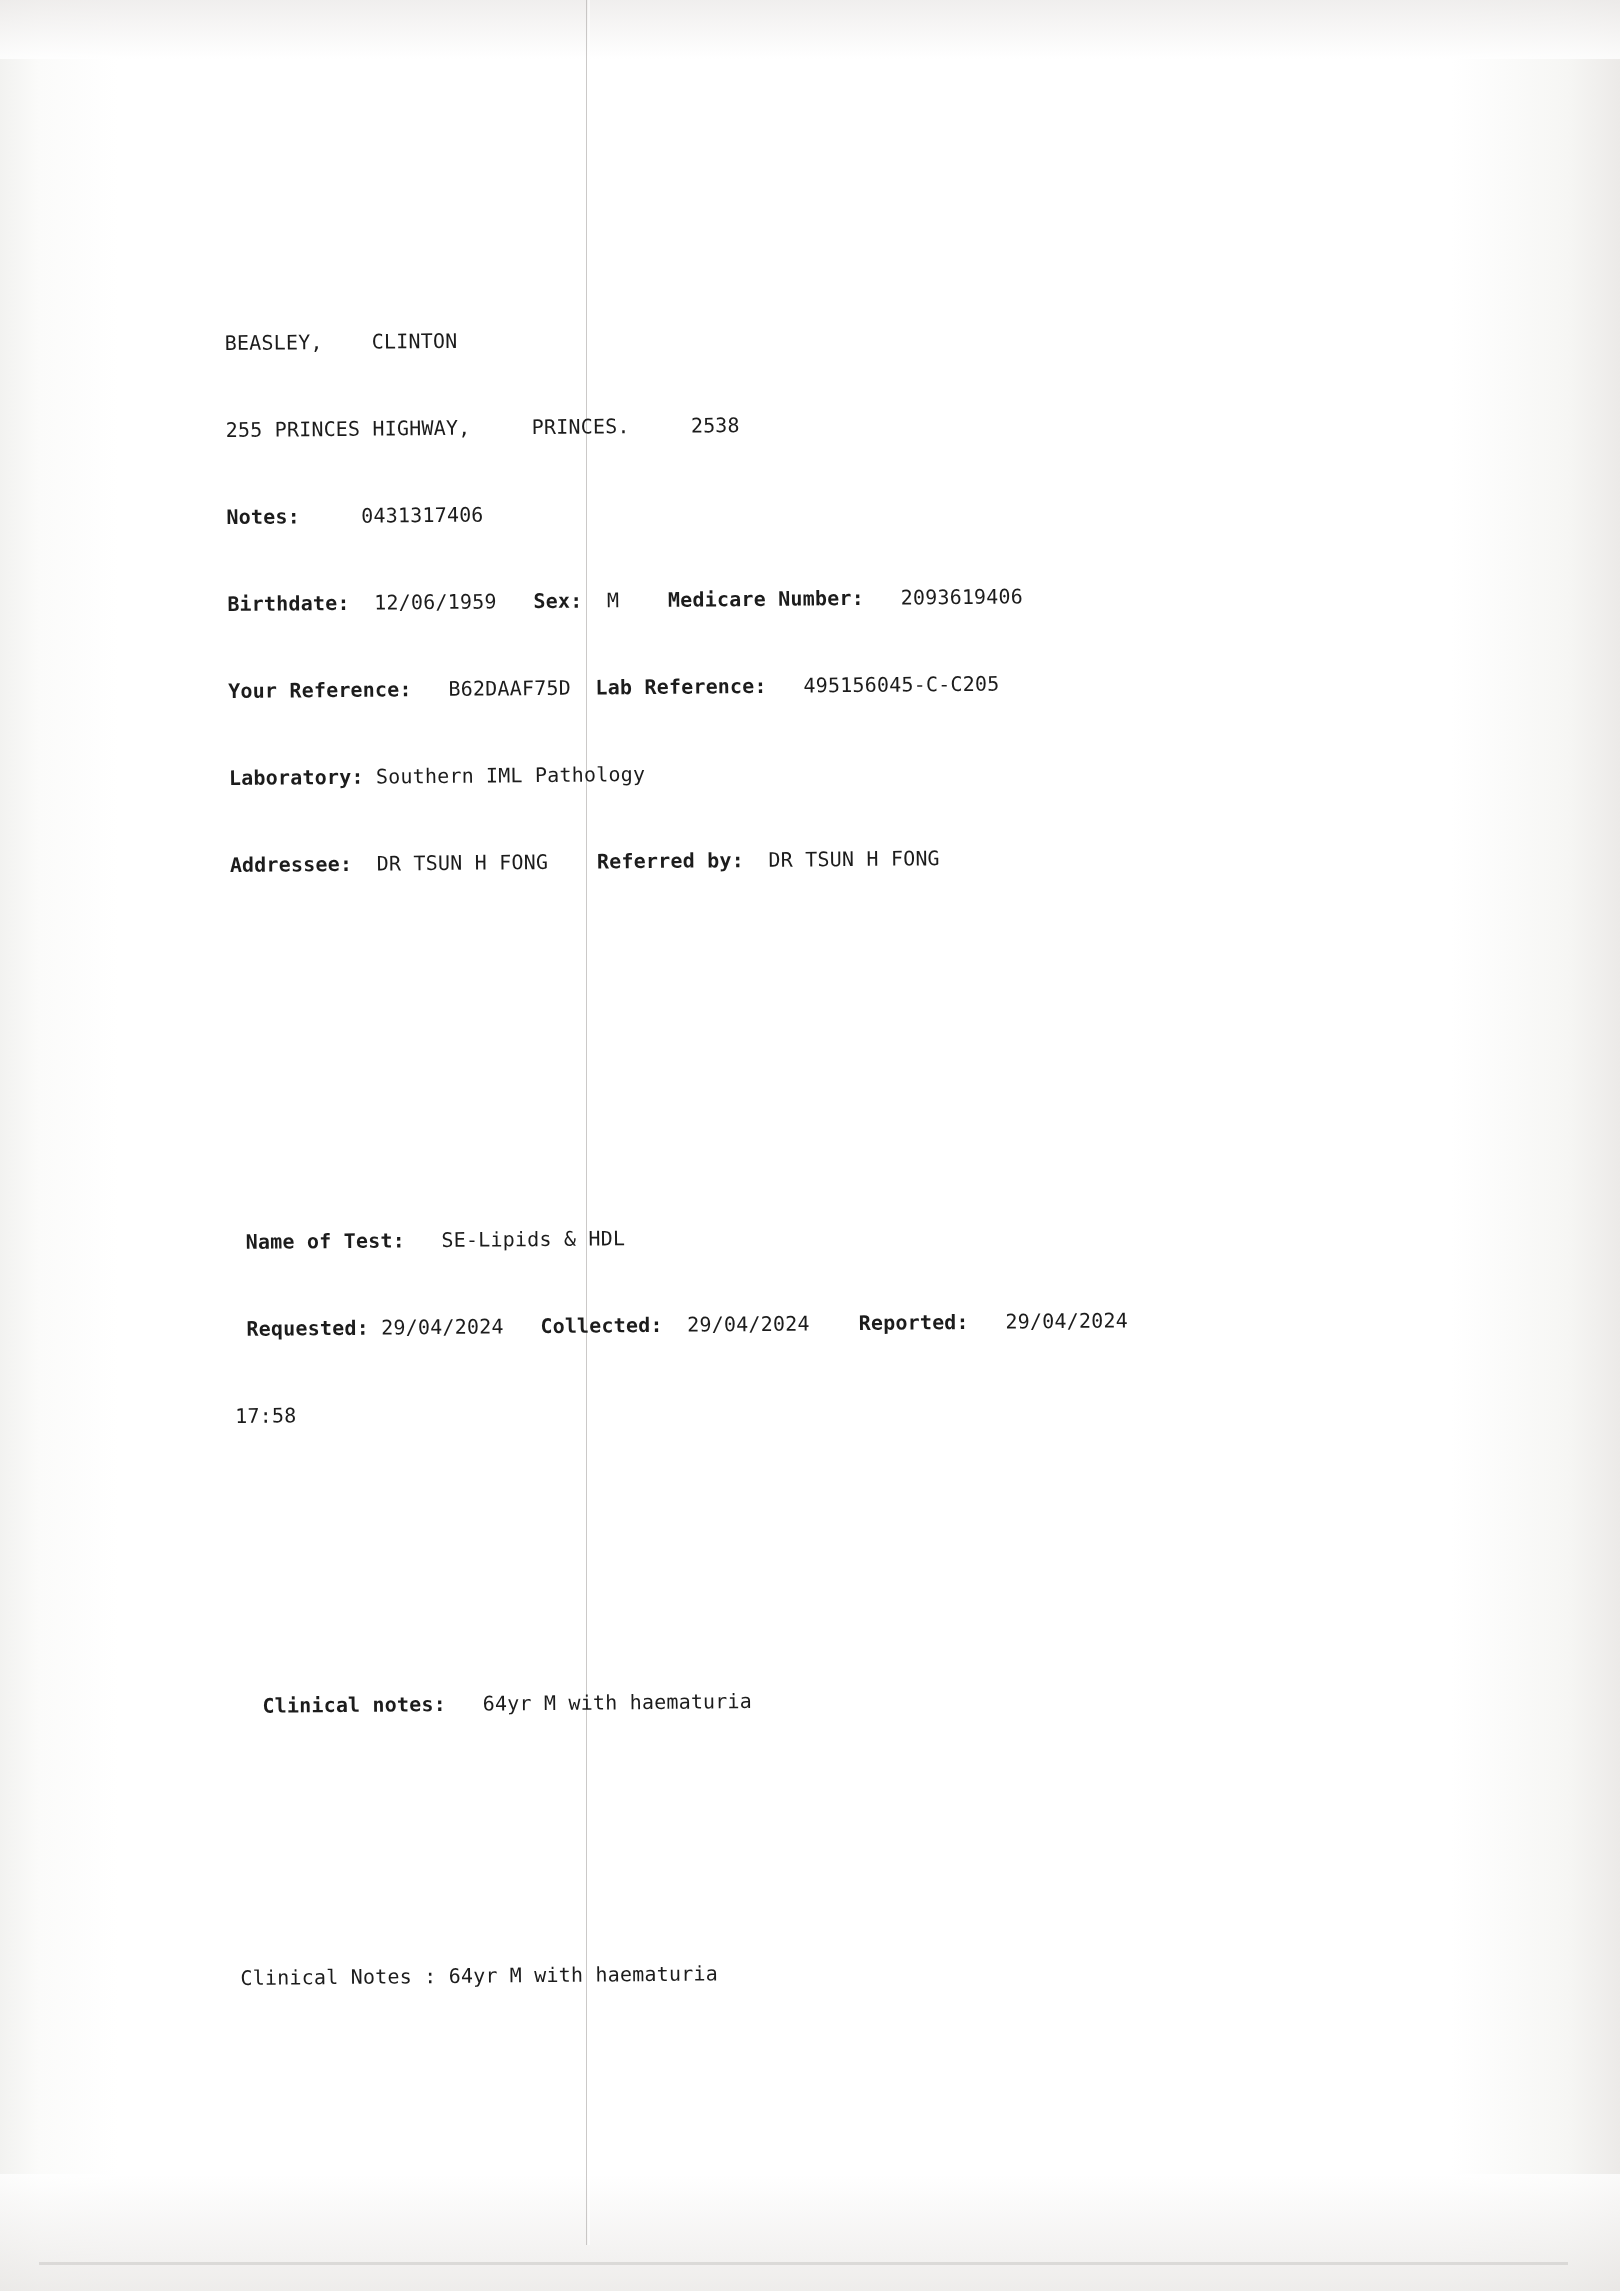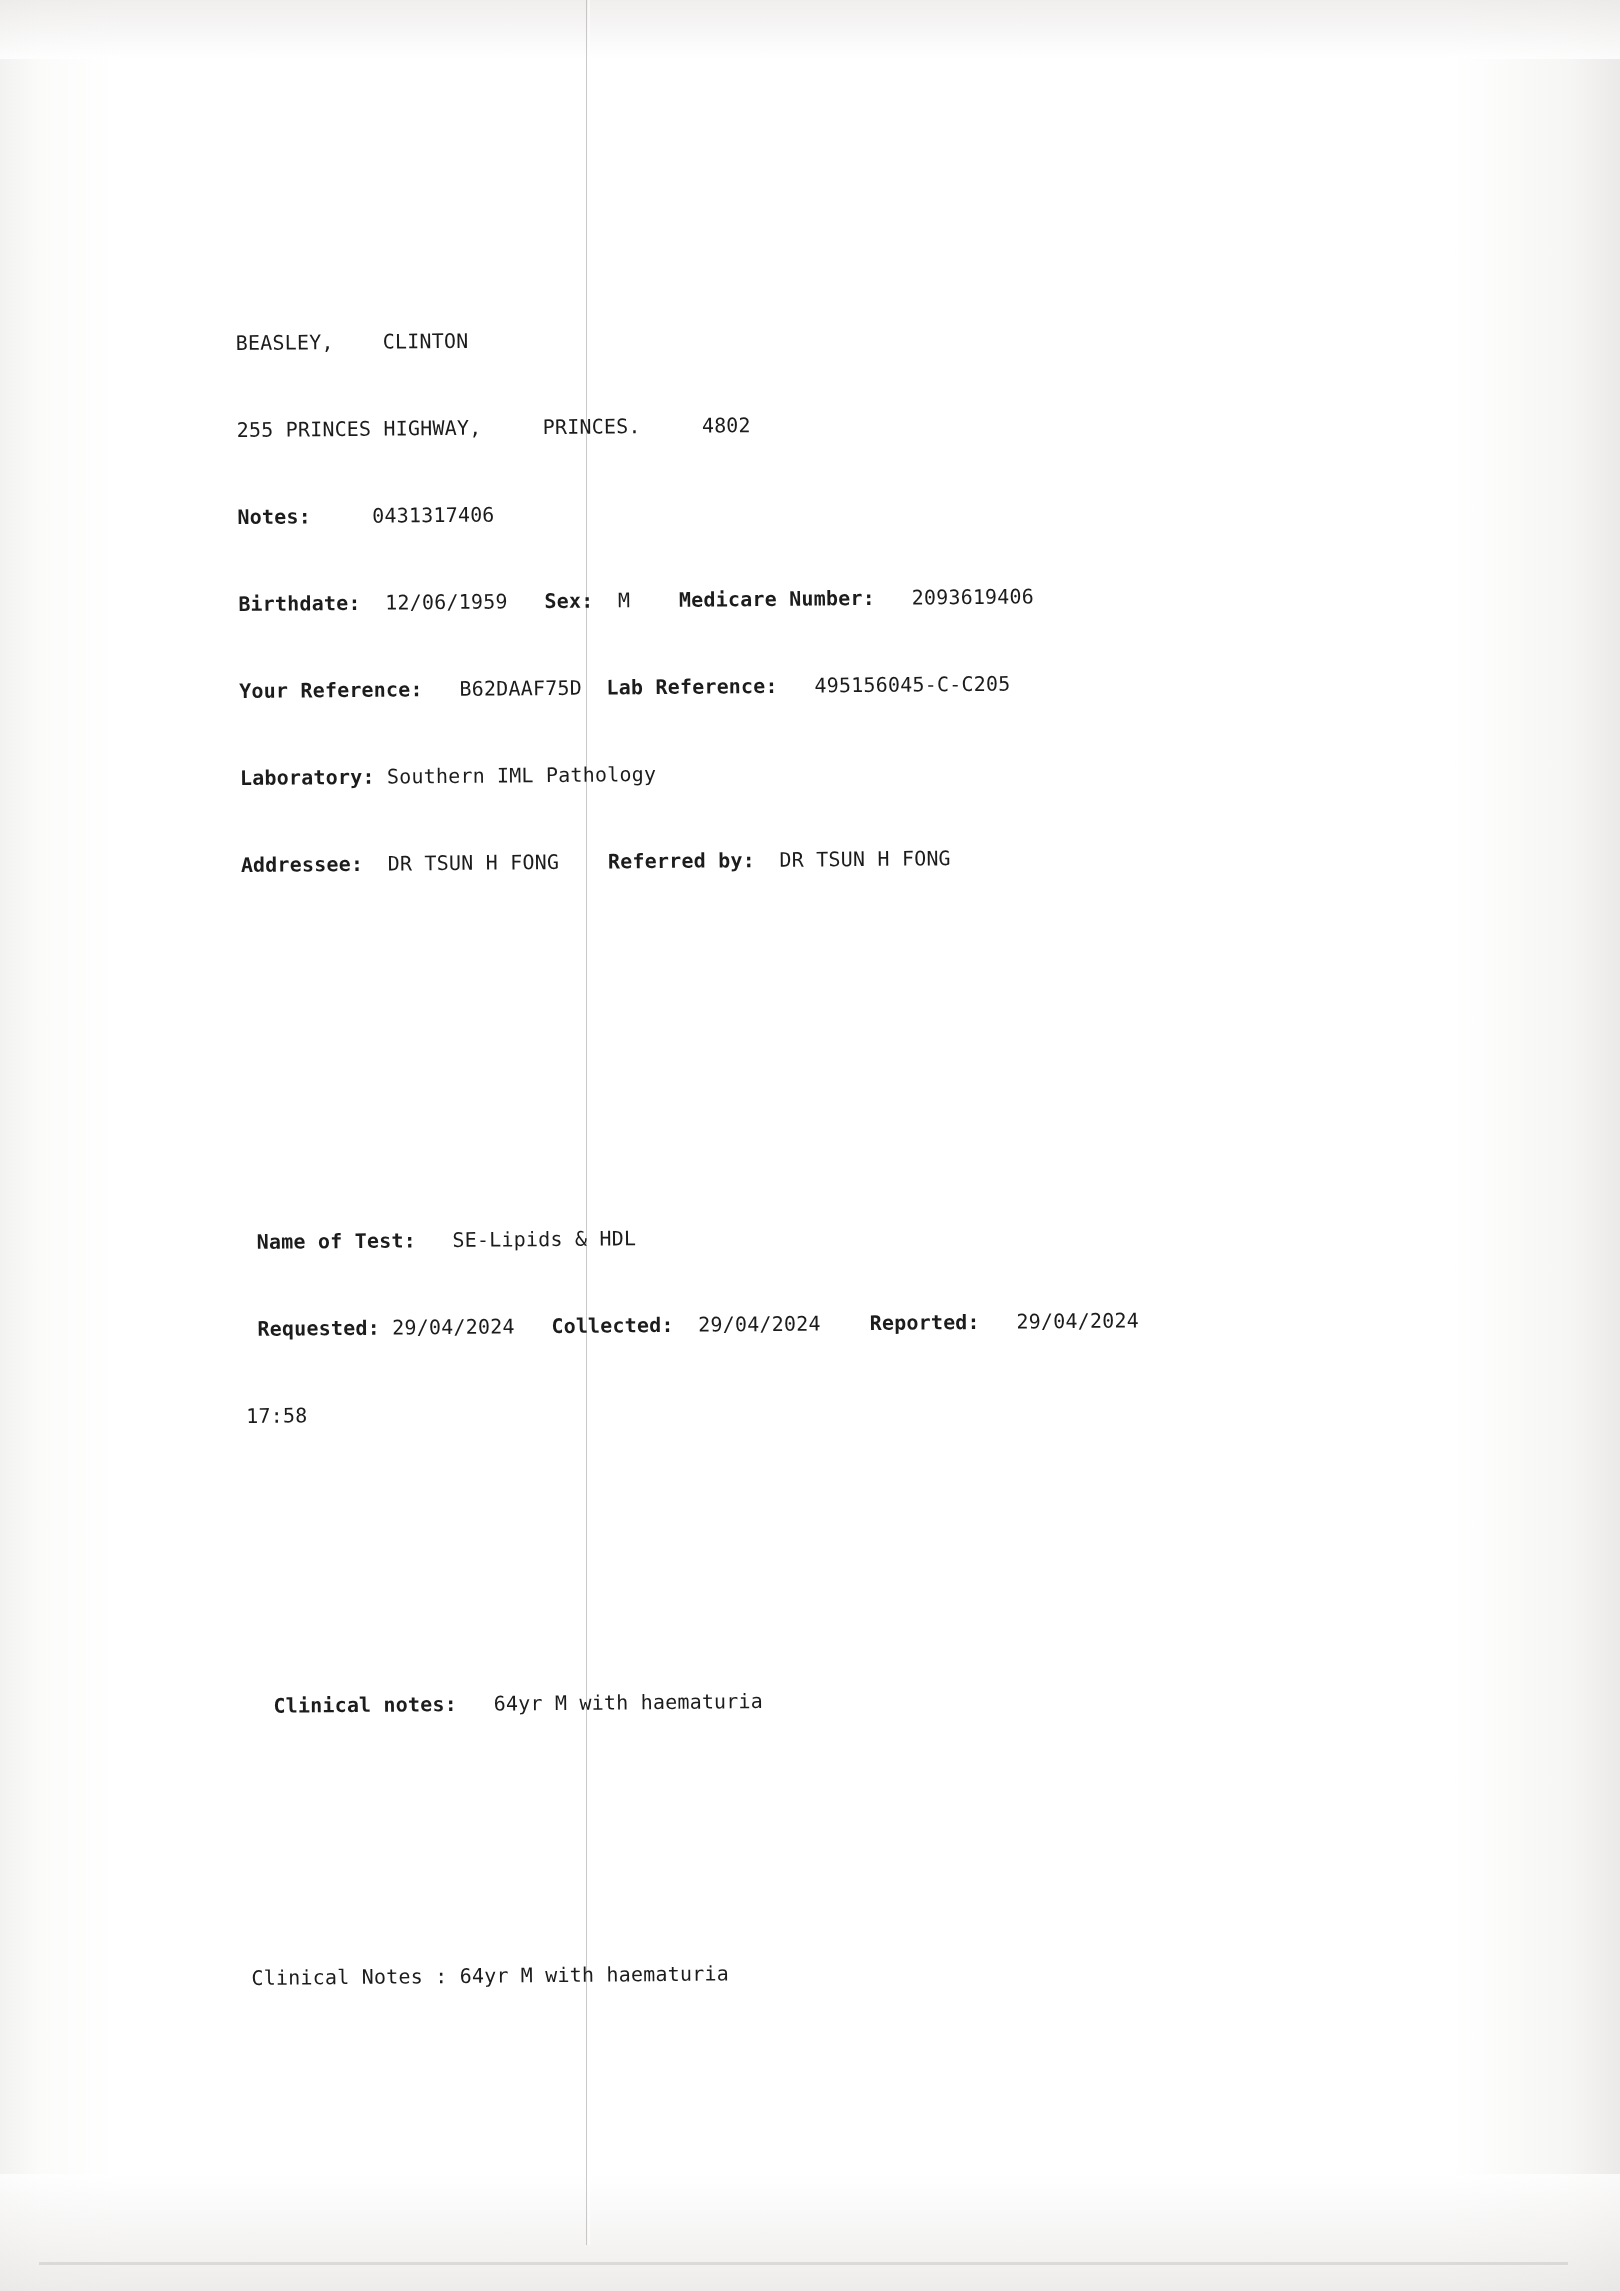--- a/index.html
+++ b/index.html
@@ -57,21 +57,21 @@
     left: 588px;
     top: 0;
     width: 2px;
     height: 2245px;
     background: #ffffff;
     opacity: .5;
   }
 
   .content {
     position: absolute;
-    left: 11px; top: 0;
+    left: 0; top: 0;
     width: 1308px;
     height: 2292px;
   }
 
   
   .doc {
     position: absolute;
     left: 223px;
     top: 155px;
     width: 1215px;
@@ -99,21 +99,21 @@
 <div class="bottom-edge"></div>
 <div class="crease"></div>
 <div class="crease2"></div>
 
 <div class="content">
   <div class="doc">
 
     
     <div>
       <div class="row">BEASLEY,    CLINTON</div>
-      <div class="row"><span>255 PRINCES HIGHWAY,</span><span>     </span><span>PRINCES.</span><span>     </span><span>4802</span></div>
+      <div class="row"><span>255 PRINCES HIGHWAY,</span><span>     </span><span>PRINCES.</span><span>     </span><span>2538</span></div>
       <div class="row"><span class="b">Notes:</span><span>     </span><span>0431317406</span></div>
       <div class="row"><span class="b">Birthdate:</span><span>  </span><span>12/06/1959</span><span>   </span><span class="b">Sex:</span><span>  </span><span>M</span><span>    </span><span class="b">Medicare Number:</span><span>   </span><span>2093619406</span></div>
       <div class="row"><span class="b">Your Reference:</span><span>   </span><span>B62DAAF75D</span><span>  </span><span class="b">Lab Reference:</span><span>   </span><span>495156045-C-C205</span></div>
       <div class="row"><span class="b">Laboratory:</span><span> </span><span>Southern IML Pathology</span></div>
       <div class="row"><span class="b">Addressee:</span><span>  </span><span>DR TSUN H FONG</span><span>    </span><span class="b">Referred by:</span><span>  </span><span>DR TSUN H FONG</span></div>
     </div>
 
     <div class="spacer-m"></div>
 
     

